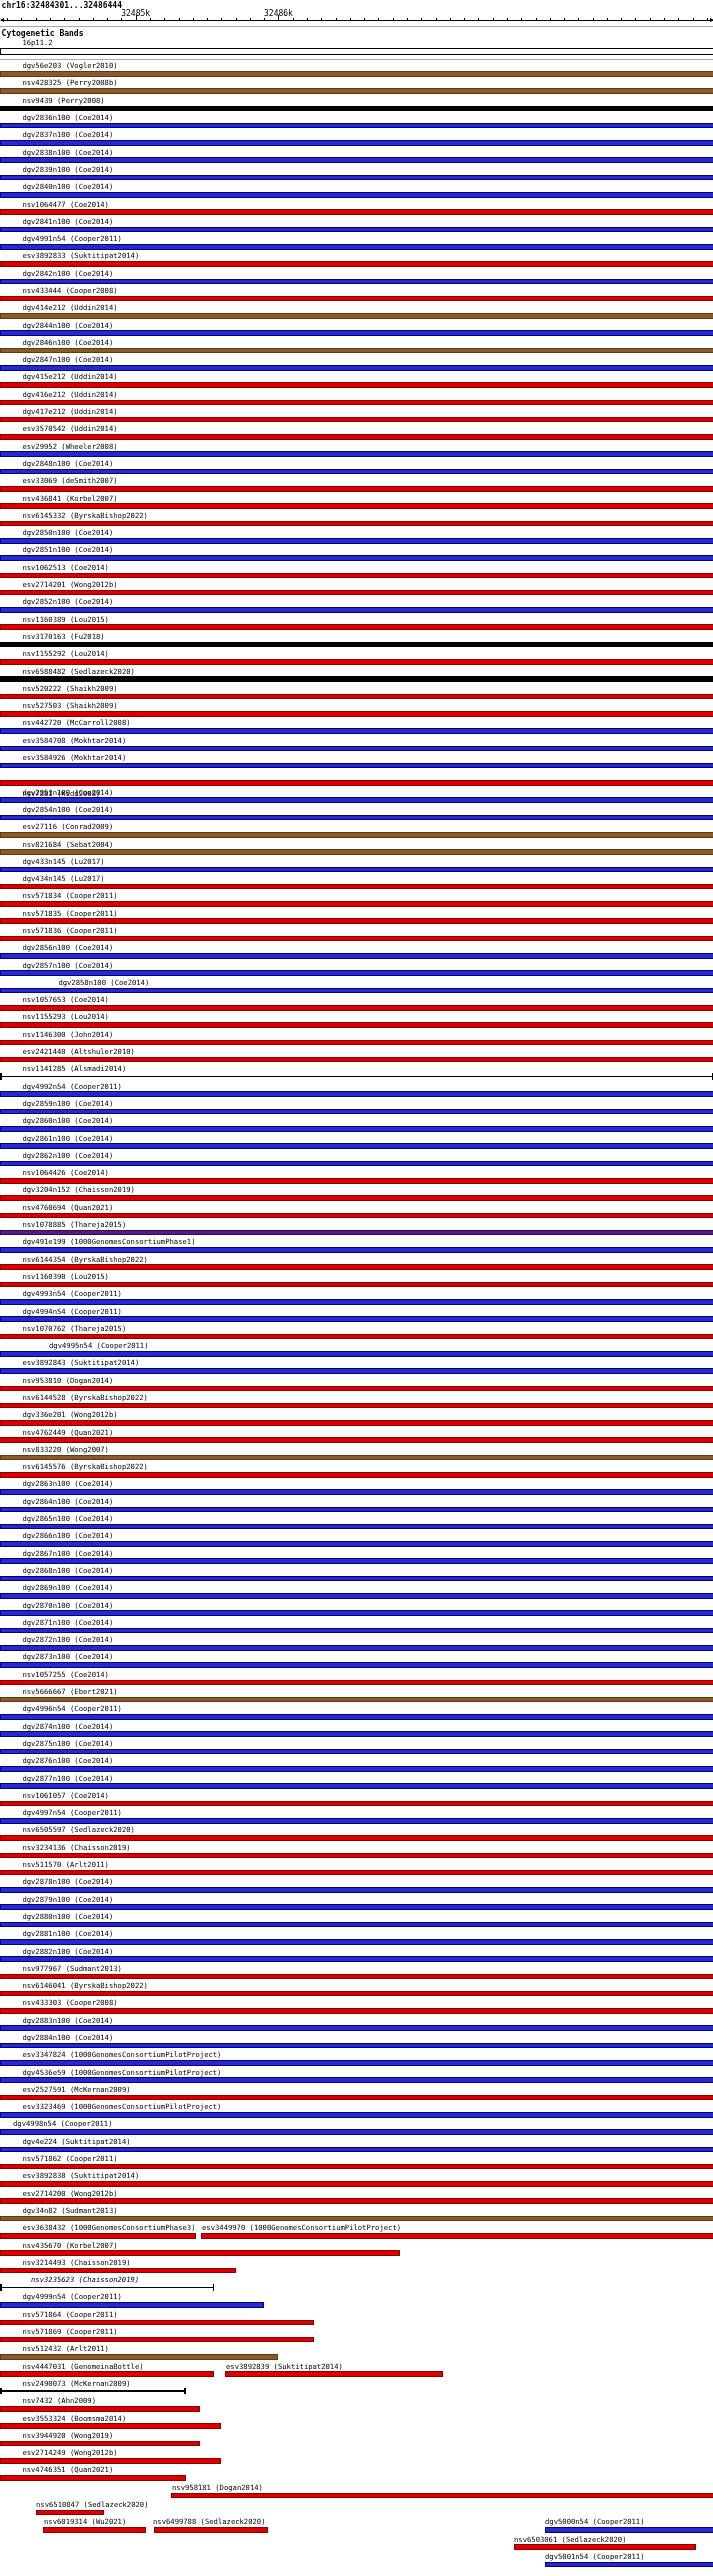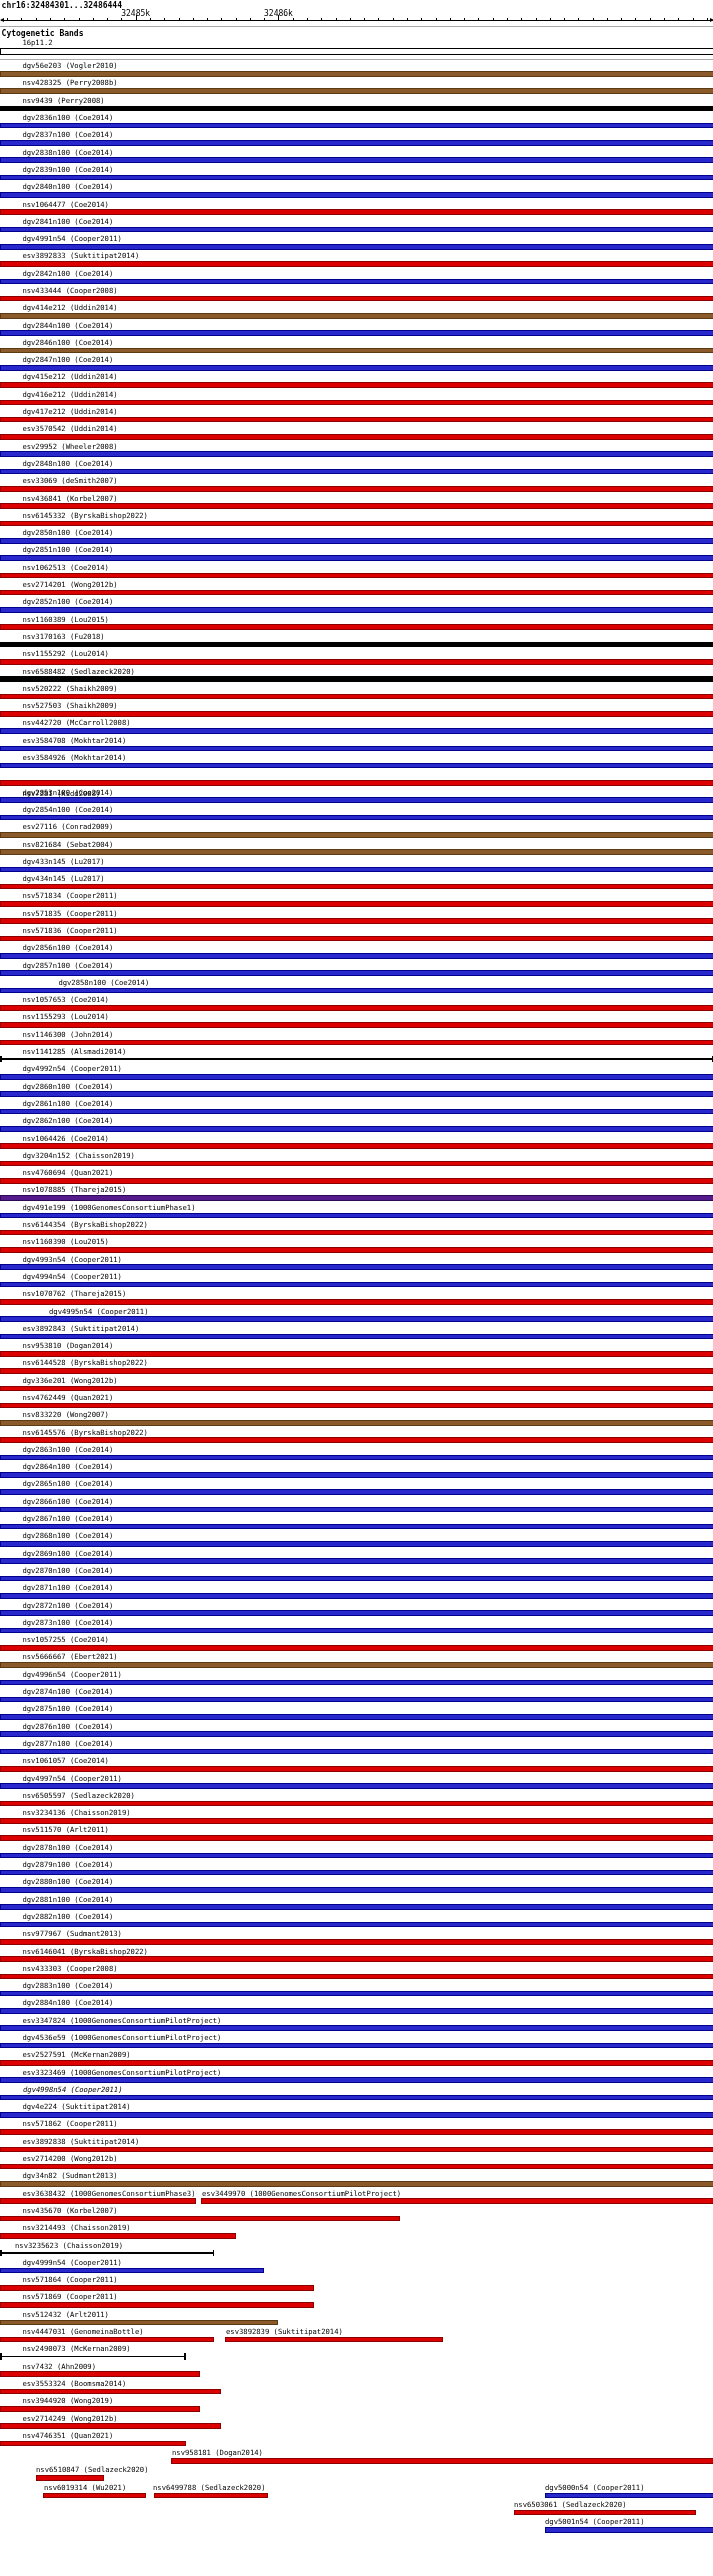--- a/index.html
+++ b/index.html
@@ -337,28 +337,36 @@
       </div>
       <div class="vrow">
         <span class="flabel" style="left: 22.4px;">nsv1155293 (Lou2014)</span>
         <div class="fbar" style="left: 0%; width: 100%; background: rgb(221, 0, 0); border-color: rgb(139, 0, 0);"></div>
       </div>
       <div class="vrow">
         <span class="flabel" style="left: 22.4px;">nsv1146300 (John2014)</span>
         <div class="fbar" style="left: 0%; width: 100%; background: rgb(221, 0, 0); border-color: rgb(139, 0, 0);"></div>
       </div>
       <div class="vrow">
+        <span class="flabel" style="left: 22.4px;">esv2421440 (Altshuler2010)</span>
+        <div class="fbar" style="left: 0%; width: 100%; background: rgb(221, 0, 0); border-color: rgb(139, 0, 0);"></div>
+      </div>
+      <div class="vrow">
         <span class="flabel" style="left: 22.4px;">nsv1141285 (Alsmadi2014)</span>
         <div class="fbar thin" style="left: 0%; width: 100%; background: rgb(0, 0, 0); border-color: rgb(0, 0, 0);"></div>
       </div>
       <div class="vrow">
         <span class="flabel" style="left: 22.4px;">dgv4992n54 (Cooper2011)</span>
         <div class="fbar" style="left: 0%; width: 100%; background: rgb(40, 40, 204); border-color: rgb(0, 0, 139);"></div>
       </div>
       <div class="vrow">
+        <span class="flabel" style="left: 22.4px;">dgv2859n100 (Coe2014)</span>
+        <div class="fbar" style="left: 0%; width: 100%; background: rgb(40, 40, 204); border-color: rgb(0, 0, 139);"></div>
+      </div>
+      <div class="vrow">
         <span class="flabel" style="left: 22.4px;">dgv2860n100 (Coe2014)</span>
         <div class="fbar" style="left: 0%; width: 100%; background: rgb(40, 40, 204); border-color: rgb(0, 0, 139);"></div>
       </div>
       <div class="vrow">
         <span class="flabel" style="left: 22.4px;">dgv2861n100 (Coe2014)</span>
         <div class="fbar" style="left: 0%; width: 100%; background: rgb(40, 40, 204); border-color: rgb(0, 0, 139);"></div>
       </div>
       <div class="vrow">
         <span class="flabel" style="left: 22.4px;">dgv2862n100 (Coe2014)</span>
         <div class="fbar" style="left: 0%; width: 100%; background: rgb(40, 40, 204); border-color: rgb(0, 0, 139);"></div>
@@ -577,21 +585,21 @@
       </div>
       <div class="vrow">
         <span class="flabel" style="left: 22.4px;">esv2527591 (McKernan2009)</span>
         <div class="fbar" style="left: 0%; width: 100%; background: rgb(221, 0, 0); border-color: rgb(139, 0, 0);"></div>
       </div>
       <div class="vrow">
         <span class="flabel" style="left: 22.4px;">esv3323469 (1000GenomesConsortiumPilotProject)</span>
         <div class="fbar" style="left: 0%; width: 100%; background: rgb(40, 40, 204); border-color: rgb(0, 0, 139);"></div>
       </div>
       <div class="vrow">
-        <span class="flabel" style="left: 23px; font-style: italic;">dgv4998n54 (Cooper2011)</span>
+        <span class="flabel" style="left: 13px;">dgv4998n54 (Cooper2011)</span>
         <div class="fbar" style="left: 0%; width: 100%; background: rgb(40, 40, 204); border-color: rgb(0, 0, 139);"></div>
       </div>
       <div class="vrow">
         <span class="flabel" style="left: 22.4px;">dgv4e224 (Suktitipat2014)</span>
         <div class="fbar" style="left: 0%; width: 100%; background: rgb(40, 40, 204); border-color: rgb(0, 0, 139);"></div>
       </div>
       <div class="vrow">
         <span class="flabel" style="left: 22.4px;">nsv571862 (Cooper2011)</span>
         <div class="fbar" style="left: 0%; width: 100%; background: rgb(221, 0, 0); border-color: rgb(139, 0, 0);"></div>
       </div>
@@ -615,21 +623,21 @@
       </div>
       <div class="vrow">
         <span class="flabel" style="left: 22.4px;">nsv435670 (Korbel2007)</span>
         <div class="fbar" style="left: 0%; width: 56%; background: rgb(221, 0, 0); border-color: rgb(139, 0, 0);"></div>
       </div>
       <div class="vrow">
         <span class="flabel" style="left: 22.4px;">nsv3214493 (Chaisson2019)</span>
         <div class="fbar" style="left: 0%; width: 33%; background: rgb(221, 0, 0); border-color: rgb(139, 0, 0);"></div>
       </div>
       <div class="vrow">
-        <span class="flabel" style="left: 15px;">nsv3235623 (Chaisson2019)</span>
+        <span class="flabel" style="left: 31px; font-style: italic;">nsv3235623 (Chaisson2019)</span>
         <div class="fbar thin" style="left: 0%; width: 30%; background: rgb(0, 0, 0); border-color: rgb(0, 0, 0);"></div>
       </div>
       <div class="vrow">
         <span class="flabel" style="left: 22.4px;">dgv4999n54 (Cooper2011)</span>
         <div class="fbar" style="left: 0%; width: 37%; background: rgb(40, 40, 204); border-color: rgb(0, 0, 139);"></div>
       </div>
       <div class="vrow">
         <span class="flabel" style="left: 22.4px;">nsv571864 (Cooper2011)</span>
         <div class="fbar" style="left: 0%; width: 44%; background: rgb(221, 0, 0); border-color: rgb(139, 0, 0);"></div>
       </div>

